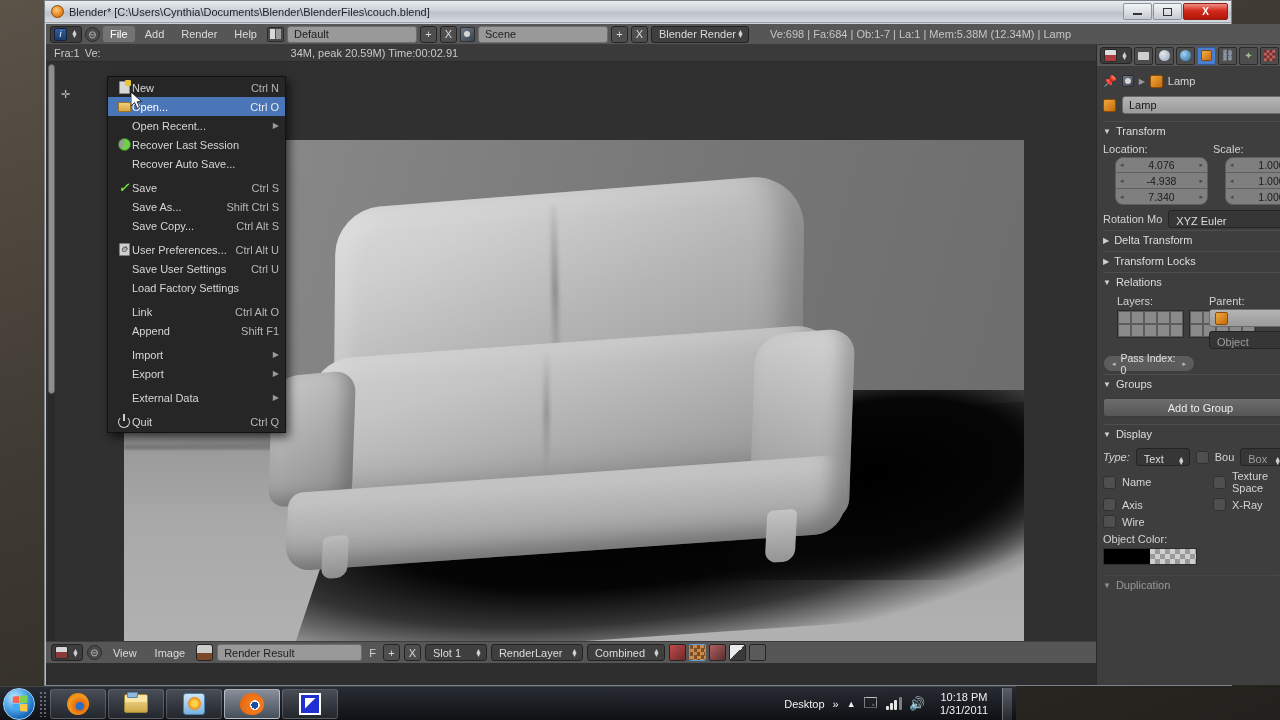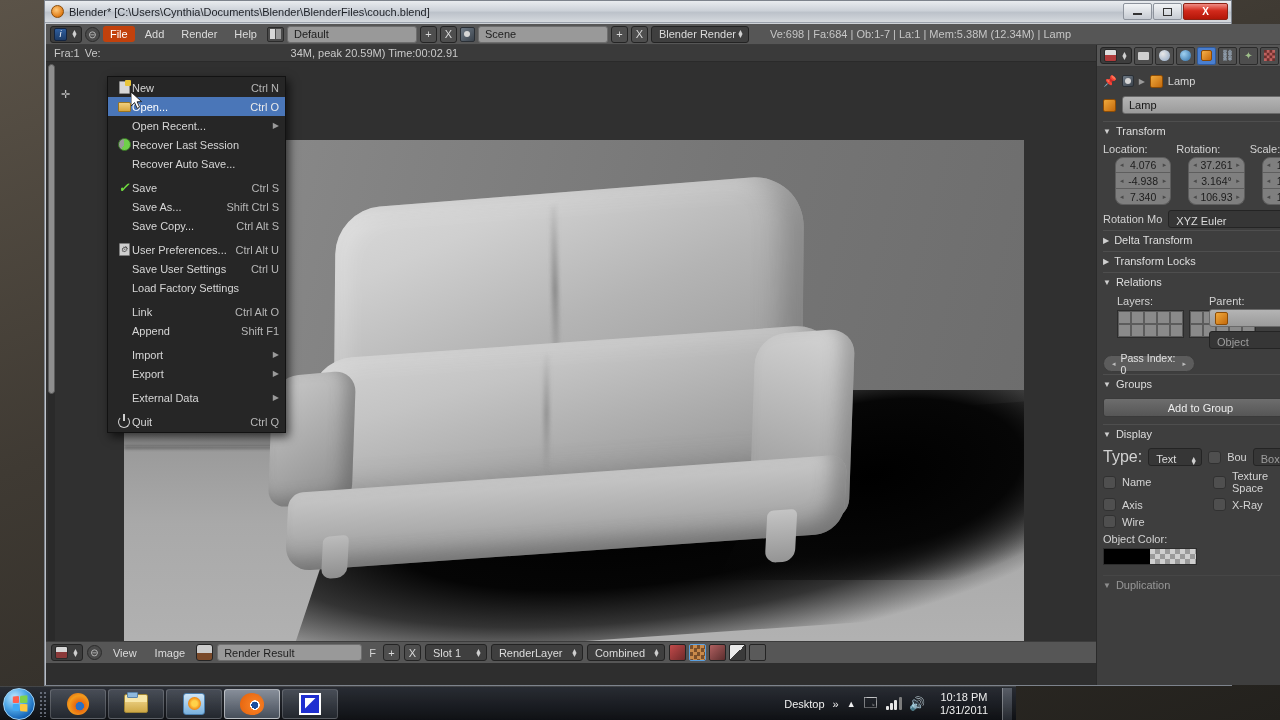--- a/index.html
+++ b/index.html
@@ -69,21 +69,21 @@
   .icon-sq { width:13px;height:13px;border-radius:2px; flex:none; }
   .spin { display:flex;flex-direction:column;line-height:4px;font-size:7px;color:#cfcfcf;margin-left:1px;}
   .mdot {
     width:15px;height:15px;border-radius:50%;
     border:1px solid #2c2c2c; background:#4a4a4a;
     display:flex;align-items:center;justify-content:center;color:#bdbdbd;font-size:10px;
   }
   .menu-item {
     padding:2px 7px; border-radius:3px; color:#dcdcdc; font-size:11px; cursor:default;
   }
-  .menu-item.active { background:#c2410c; color:#fff; }
+  .menu-item.active { background:#737373; color:#fff; }
   .lay-ico {
     width:17px;height:15px;border:1px solid #2b2b2b;border-radius:2px;background:#4a4a4a;
     display:flex; align-items:center; justify-content:center; gap:1px;
   }
   .lay-ico i { display:block;width:5px;height:10px;background:#d8d8d8; }
   .lay-ico i:last-child { background:#9a9a9a; }
   .txtfield {
     height:17px; min-width:130px; background:#999999; border:1px solid #6e6e6e;
     border-radius:3px; color:#1e1e1e; font-size:11px;
     display:flex;align-items:center;padding:0 6px;
@@ -634,40 +634,20 @@
                     <span class="ar r">▸</span>
                   </div>
                 <div class="numfield">
                     <span class="ar l">◂</span>
                     <span>7.340</span>
                     <span class="ar r">▸</span>
                   </div>
               </div>
             </div>
             <div class="col">
-              <div class="collabel">Rotation:</div>
-              <div class="numstack">
-                <div class="numfield">
-                    <span class="ar l">◂</span>
-                    <span>37.261</span>
-                    <span class="ar r">▸</span>
-                  </div>
-                <div class="numfield">
-                    <span class="ar l">◂</span>
-                    <span>3.164°</span>
-                    <span class="ar r">▸</span>
-                  </div>
-                <div class="numfield">
-                    <span class="ar l">◂</span>
-                    <span>106.93</span>
-                    <span class="ar r">▸</span>
-                  </div>
-              </div>
-            </div>
-            <div class="col">
               <div class="collabel">Scale:</div>
               <div class="numstack">
                 <div class="numfield">
                     <span class="ar l">◂</span>
                     <span>1.000</span>
                     <span class="ar r">▸</span>
                   </div>
                 <div class="numfield">
                     <span class="ar l">◂</span>
                     <span>1.000</span>
@@ -767,21 +747,21 @@
           <div style="display:flex;margin-top:5px;">
             <div class="bigbtn">Add to Group</div>
             <div class="plusbtn">+</div>
           </div>
 
           <div class="panelhdr" style="margin-top:7px;">
             <span class="tri">▼</span>
             <span>Display</span>
           </div>
           <div style="display:flex;align-items:center;gap:6px;margin-top:5px;">
-            <span class="lb" style="font-size:16px;color:#d2d2d2;">Type:</span>
+            <span class="lb" style="font-size:11px;color:#d2d2d2;font-style:italic;">Type:</span>
             <span class="selectbox" style="flex:none;width:54px;">
               <span>Text</span>
               <span class="spin">▲<br>▼</span>
             </span>
             <span class="cbox"></span>
             <span style="font-size:11px;color:#d4d4d4;">Bou</span>
             <span class="selectbox" style="flex:none;width:46px;color:#9d9d9d;">
               <span>Box</span>
               <span class="spin">▲<br>▼</span>
             </span>

